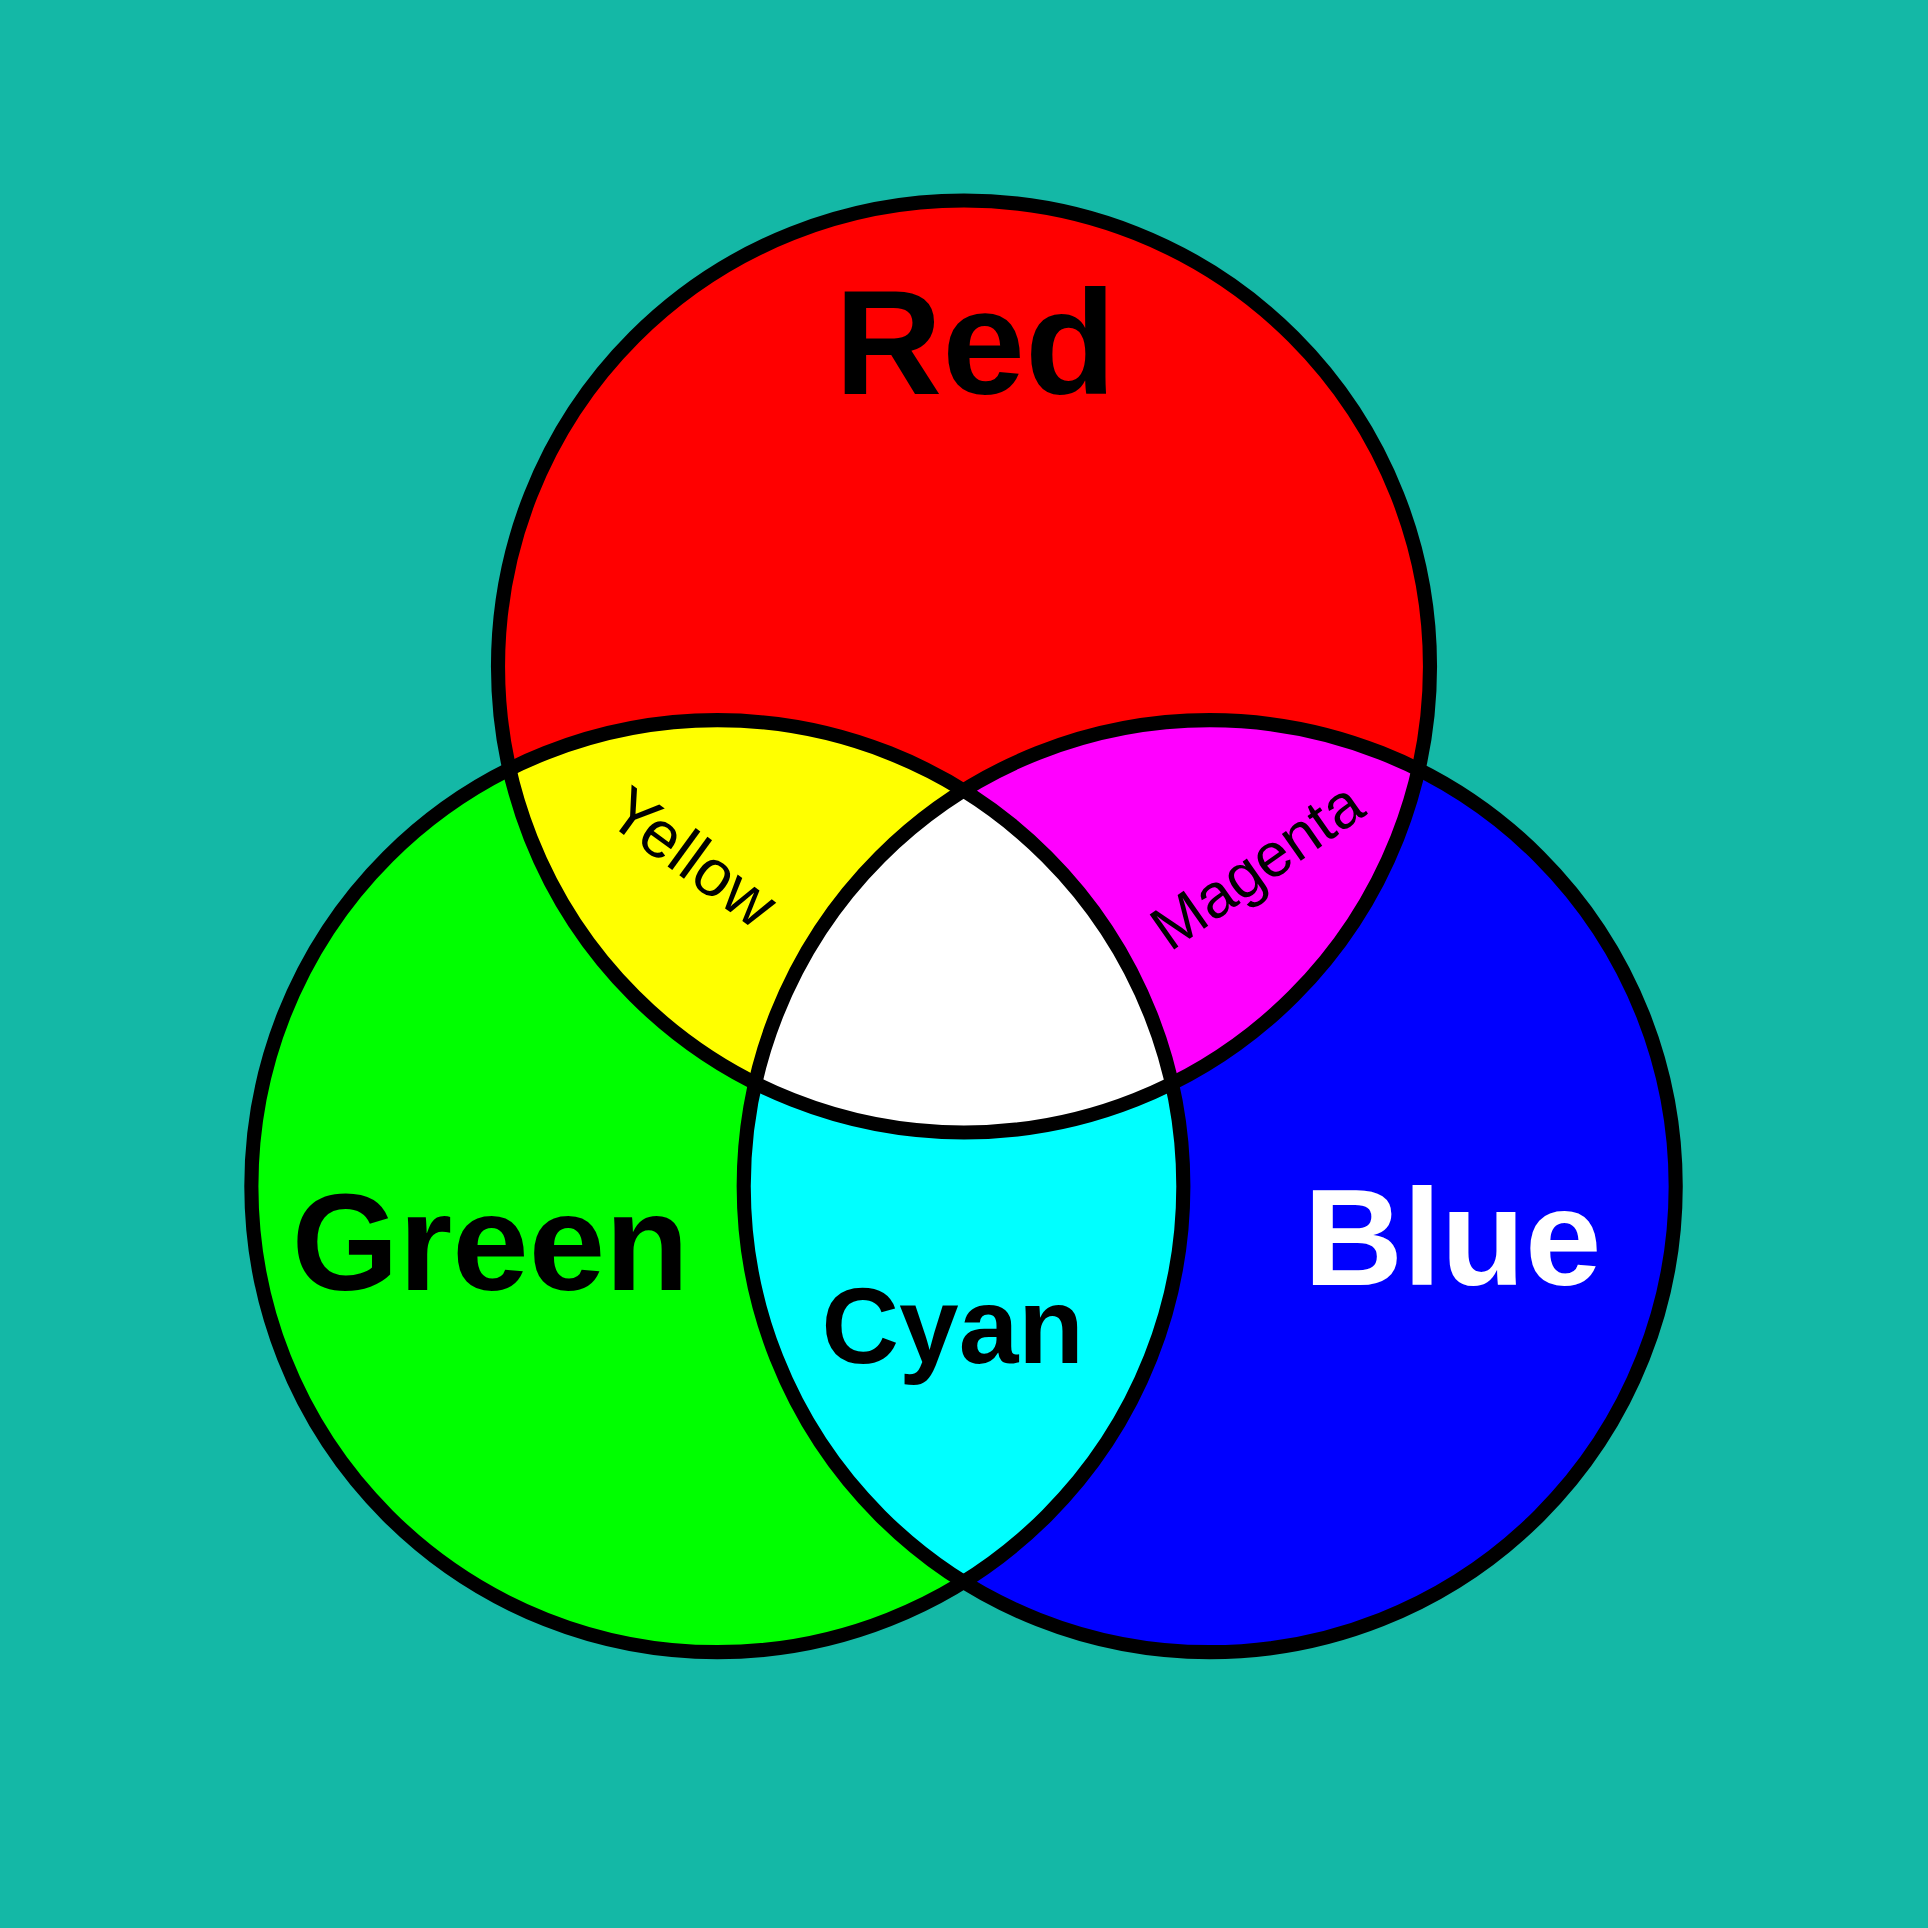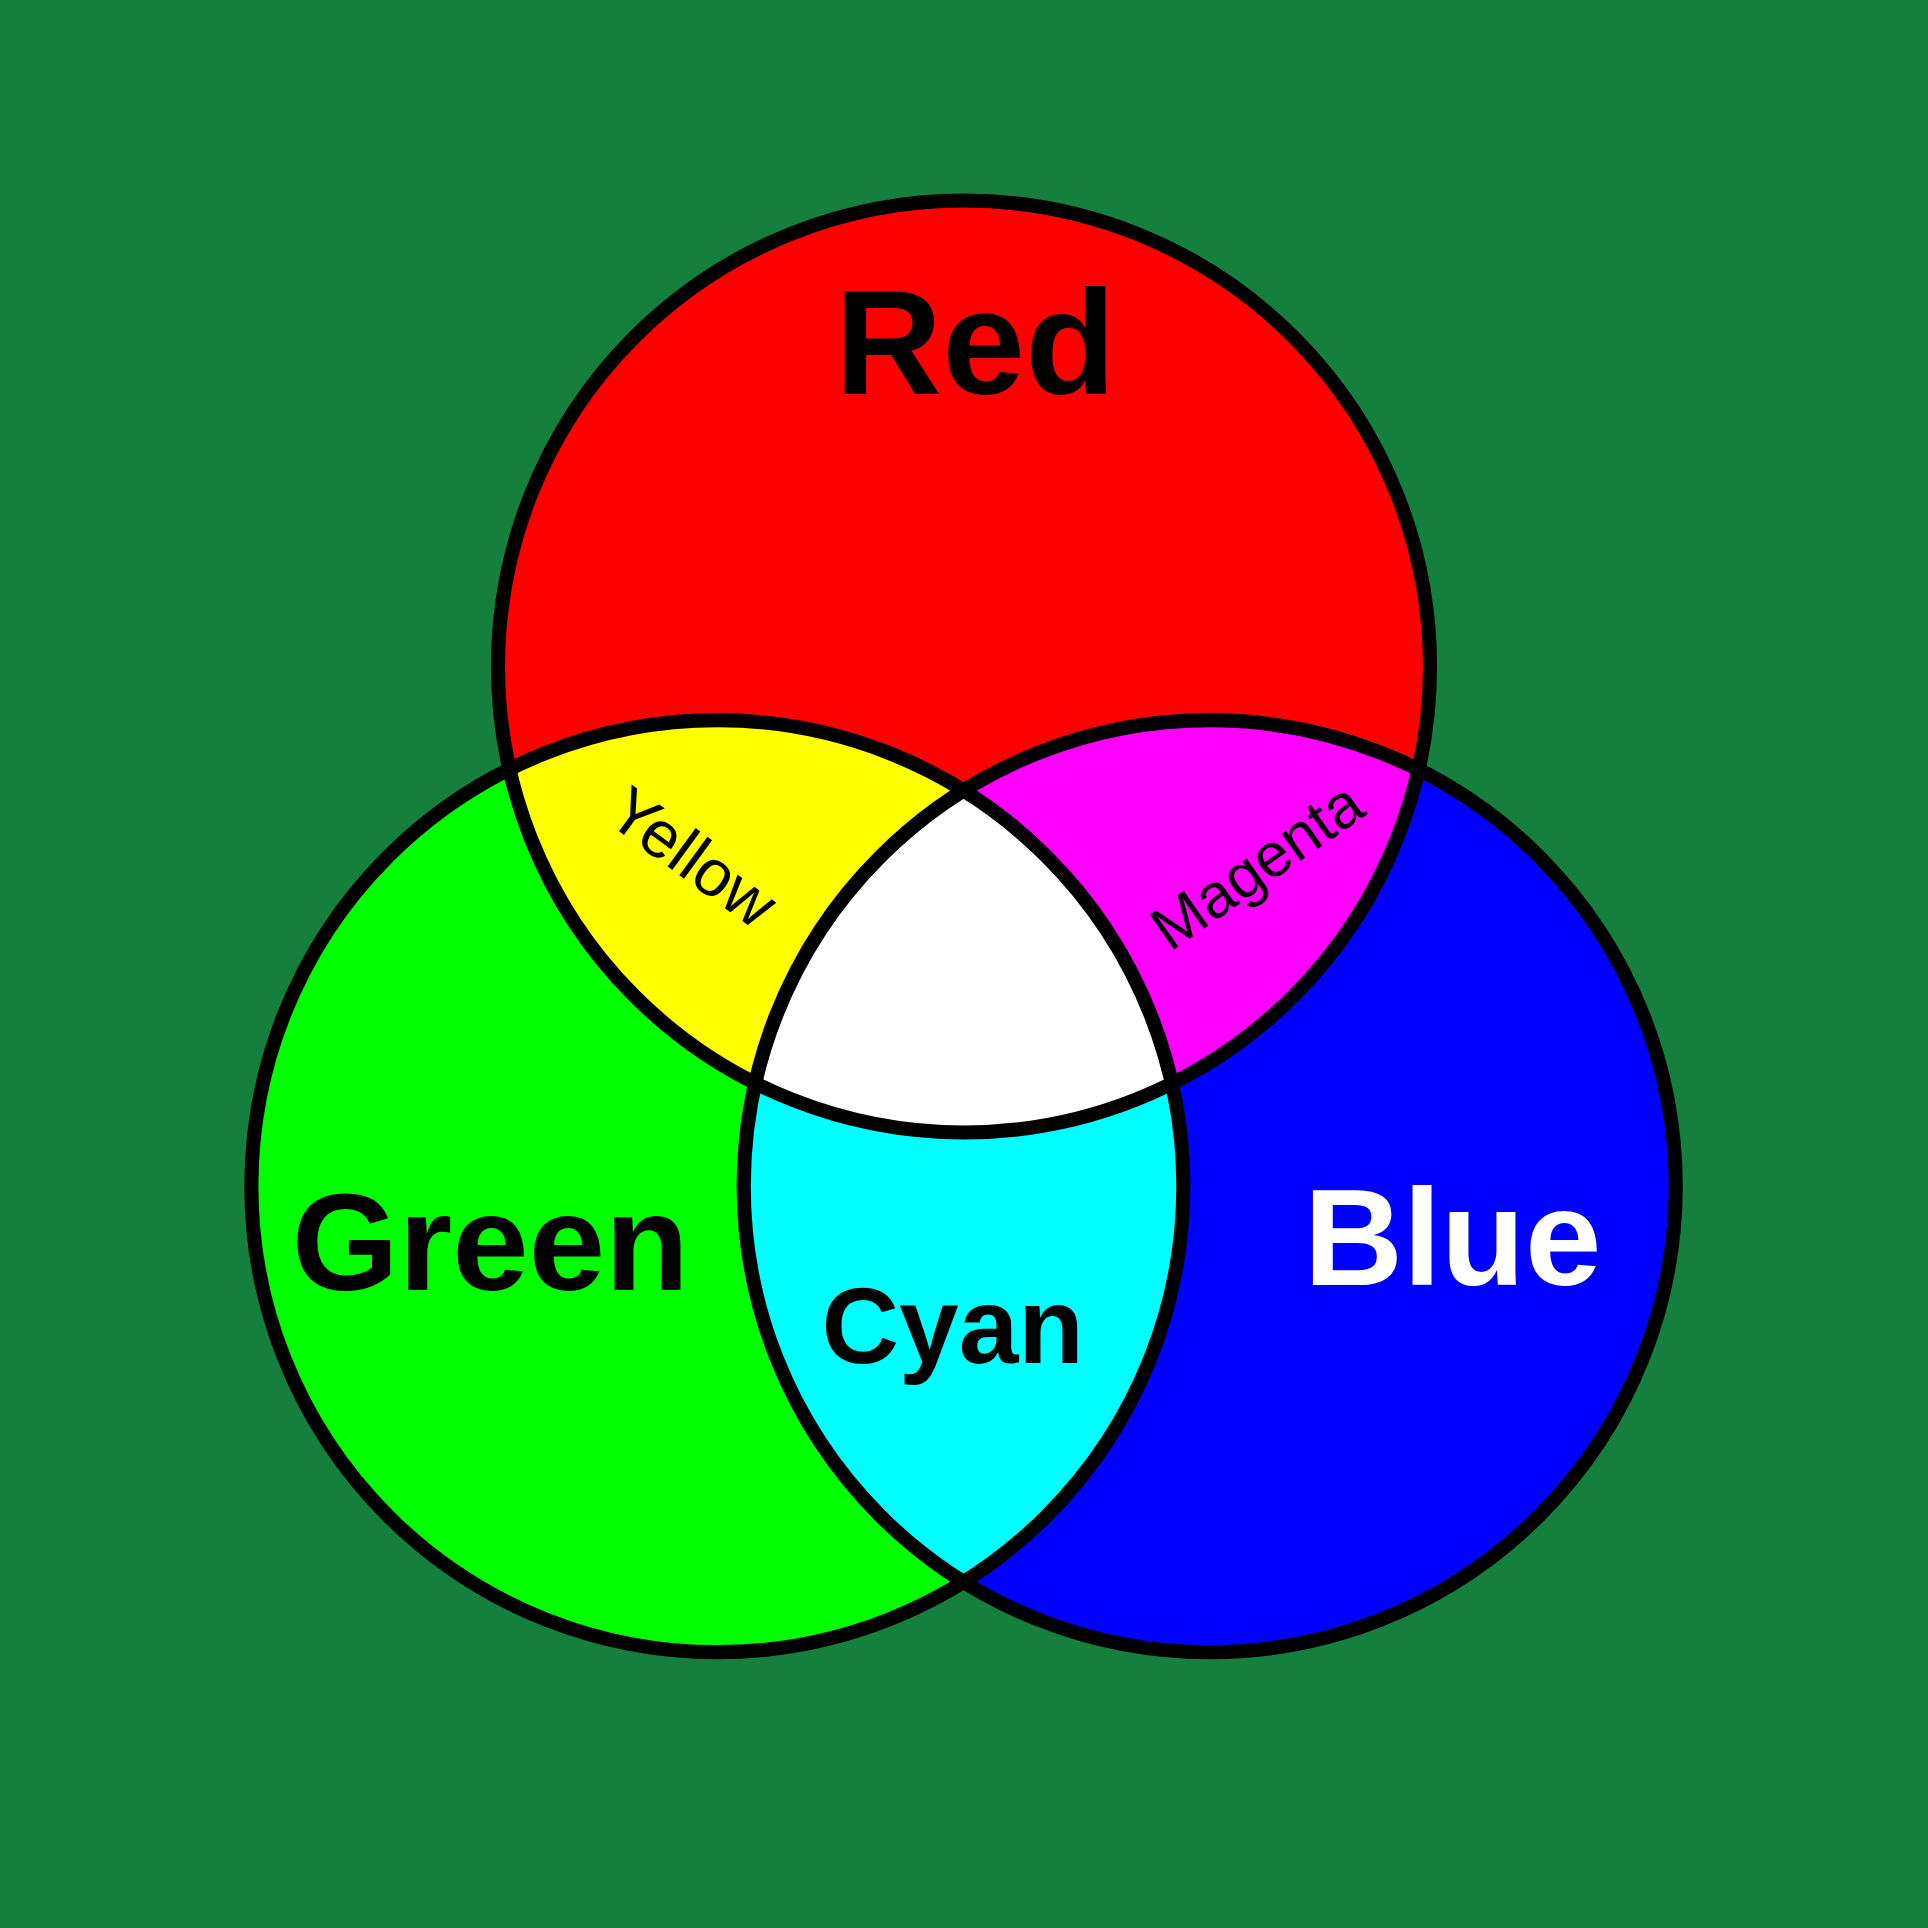--- a/index.html
+++ b/index.html
@@ -1,17 +1,17 @@
 <!DOCTYPE html>
 <html style="font-size:15px"><head>
 <meta charset="utf-8">
 <style>
   html, body { margin: 0; padding: 0; background: #ffffff; }
   body { width: 1928px; height: 1928px; overflow: hidden; }
-  .stage { position: relative; width: 1928px; height: 1928px; background: #15803d; }
+  .stage { position: relative; width: 1928px; height: 1928px; background: #14b8a6; }
   svg { position: absolute; left: 0; top: 0; }
   .lbl { font-family: "Liberation Sans", sans-serif; }
   .lbl-bold { font-weight: bold; }
   .lbl-reg { font-weight: normal; }
 </style>
 </head>
 <body>
 
 <div class="stage">
   <svg width="1928" height="1928" viewBox="0 0 2048 2048" xmlns="http://www.w3.org/2000/svg">

